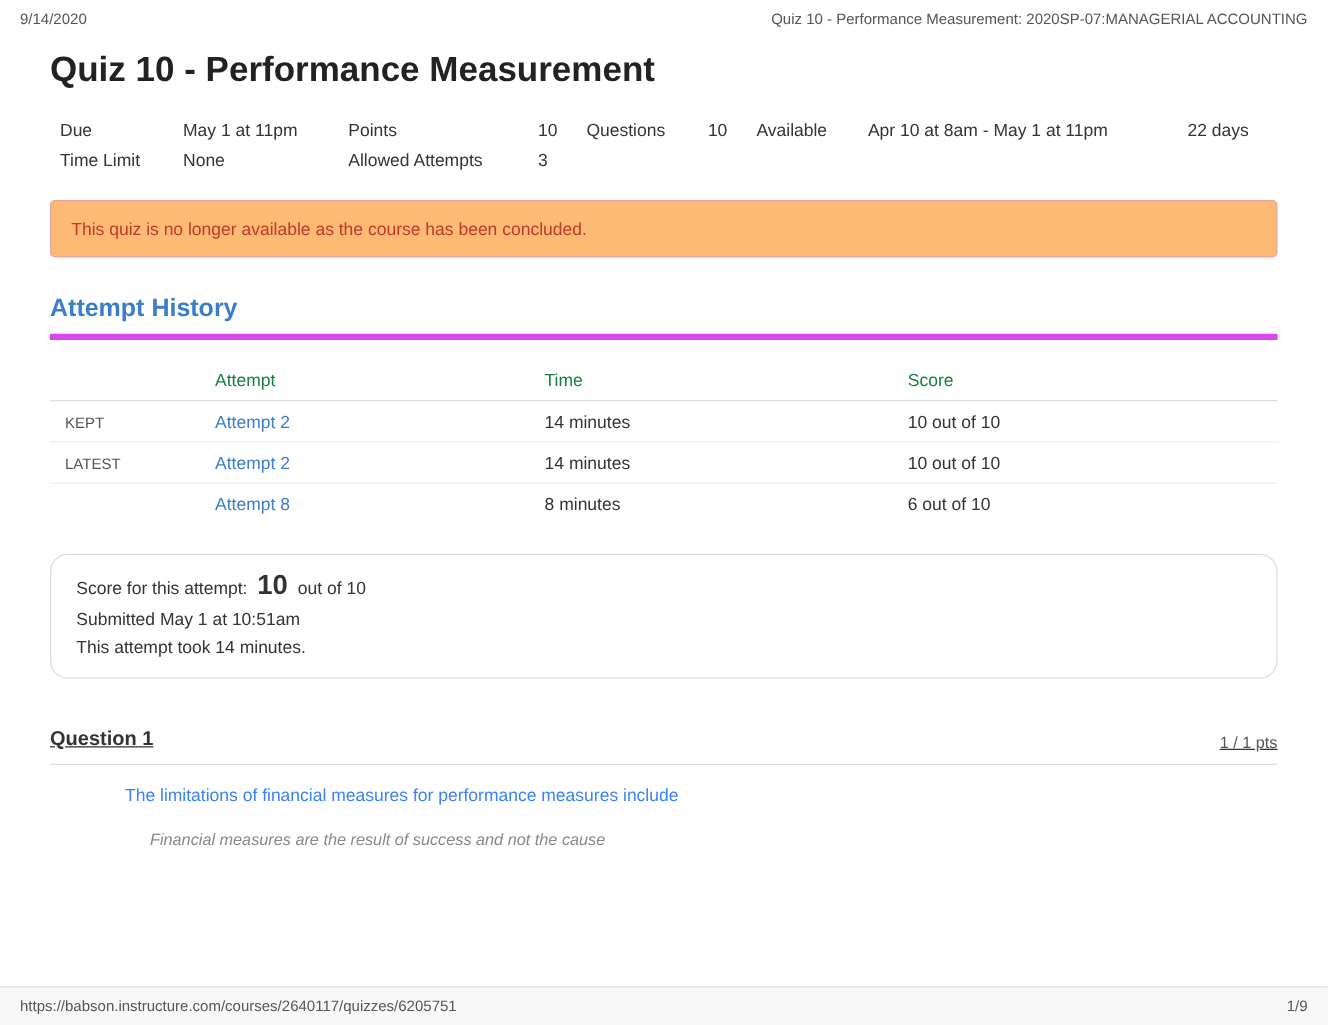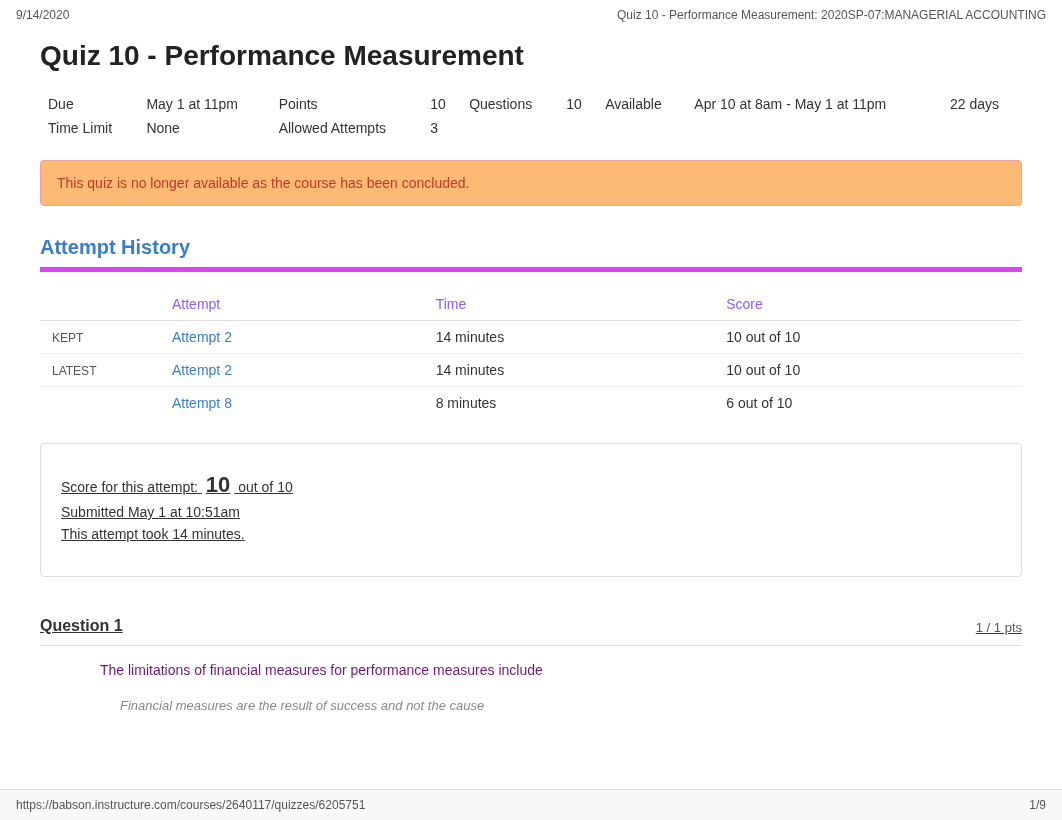--- a/index.html
+++ b/index.html
@@ -83,21 +83,21 @@
     .attempt-table {
       width: 100%;
       border-collapse: collapse;
       margin-bottom: 24px;
     }
 
     .attempt-table th {
       text-align: left;
       padding: 8px 12px;
       font-weight: normal;
-      color: #8b5cf6;
+      color: #15803d;
       border-bottom: 1px solid #ddd;
     }
 
     .attempt-table td {
       padding: 8px 12px;
       vertical-align: middle;
     }
 
     .attempt-table tr:not(:last-child) td {
       border-bottom: 1px solid #eee;
@@ -110,24 +110,23 @@
     }
 
     .label-kept, .label-latest {
       font-size: 12px;
       color: #555;
       font-weight: normal;
     }
 
     .score-summary {
       border: 1px solid #ddd;
-      border-radius: 4px;
-      padding: 28px 20px;
+      border-radius: 14px;
+      padding: 11px 20px;
       margin-bottom: 30px;
-      text-decoration: underline;
     }
 
     .score-summary p {
       margin-bottom: 6px;
       font-size: 14px;
     }
 
     .score-number {
       font-size: 22px;
       font-weight: bold;
@@ -159,21 +158,21 @@
       color: #555;
     }
 
     .question-body {
       padding-left: 60px;
       margin-bottom: 20px;
     }
 
     .question-text {
       font-size: 14px;
-      color: #701a75;
+      color: #3b82f6;
       margin-bottom: 20px;
     }
 
     .answer-option {
       color: #888;
       font-size: 13px;
       font-style: italic;
       padding-left: 20px;
     }
 

